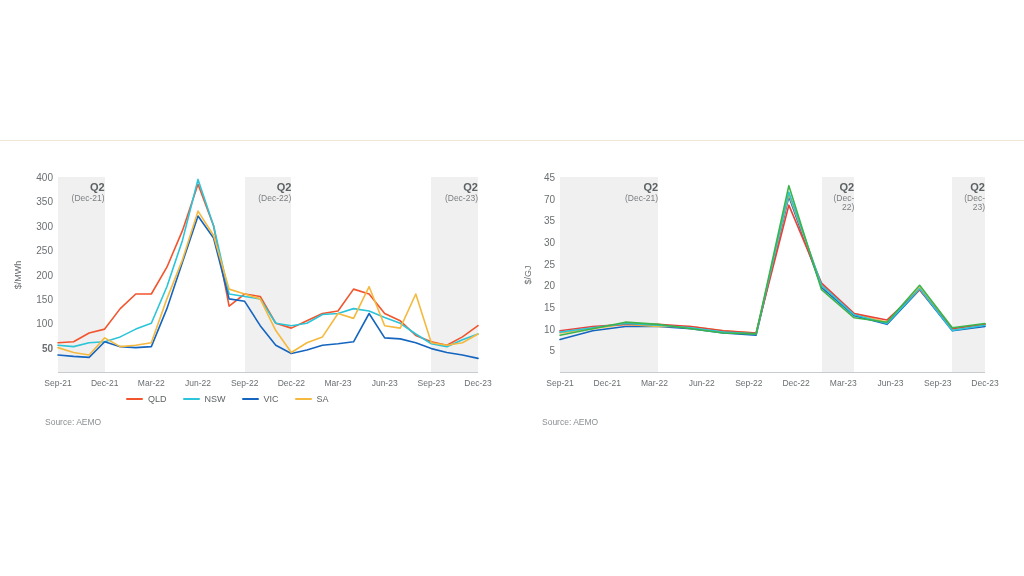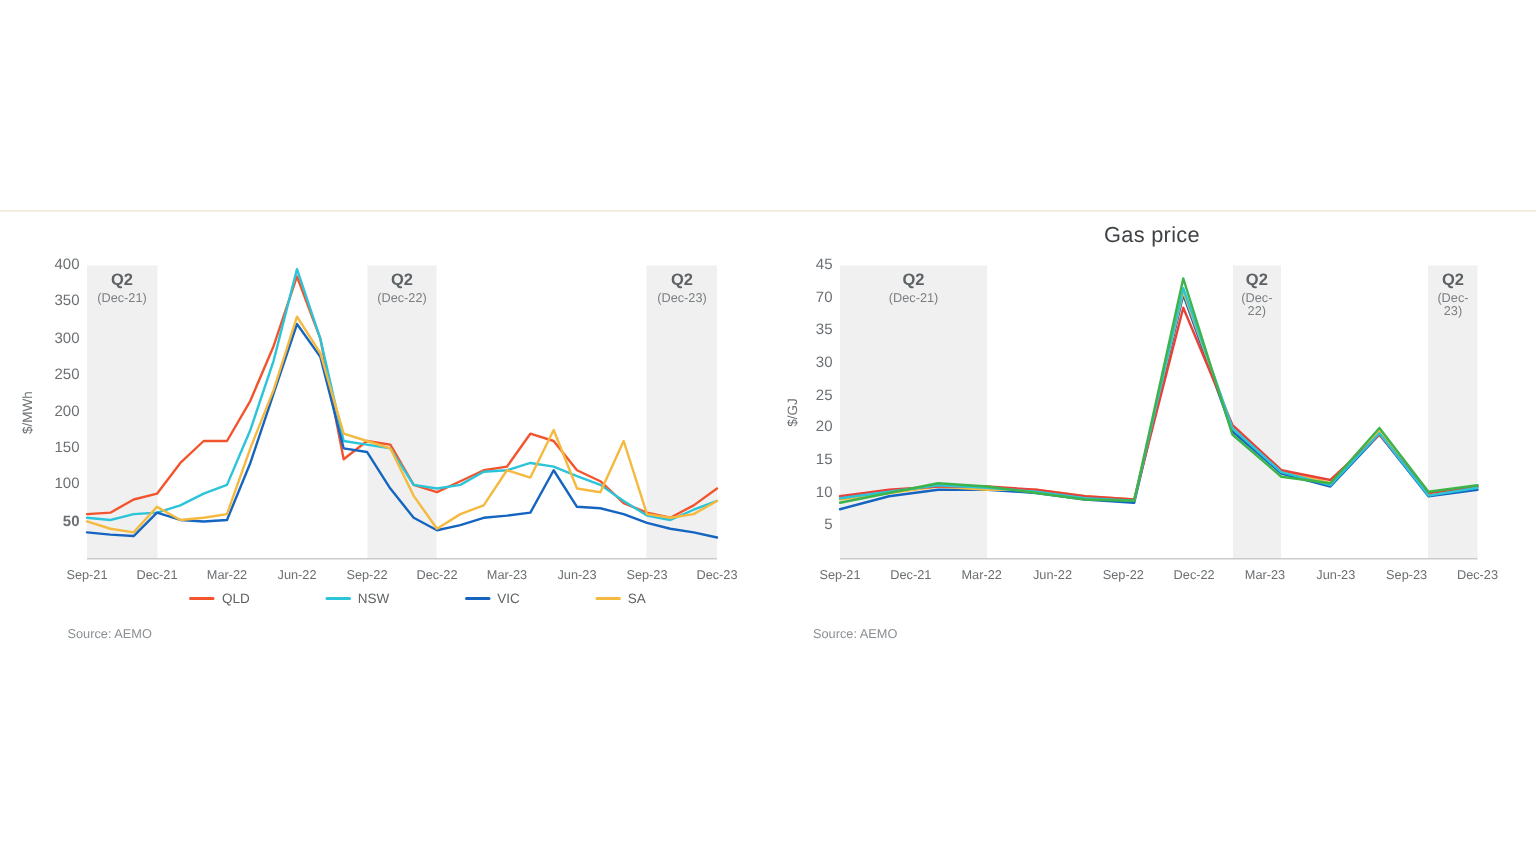--- a/index.html
+++ b/index.html
@@ -25,21 +25,21 @@
     font-size:14.5px;color:#3f4346;letter-spacing:.2px;
   }
   .plot{
     position:absolute;
   }
   .plot-inner{position:absolute;left:0;top:0;right:0;bottom:0;}
   .band{
     position:absolute;top:0;bottom:0;background:#f0f0f0;
   }
   .band-label{
-    position:absolute;text-align:center;color:#6e7275;
+    position:absolute;text-align:right;color:#6e7275;
     line-height:1.15;
   }
   .band-label .b1{font-size:11px;font-weight:bold;color:#5c6164;}
   .band-label .b2{font-size:8.5px;color:#7b7f82;}
   .axis-line{
     position:absolute;background:#c9ccce;height:1px;left:0;right:0;
   }
   .ytick{
     position:absolute;right:100%;margin-right:5px;
     font-size:10px;color:#6b6f72;transform:translateY(-50%);
@@ -48,21 +48,21 @@
   .ylabel{
     position:absolute;font-size:9px;color:#6b6f72;
     transform-origin:center center;
   }
   .xtick{
     position:absolute;top:100%;margin-top:6px;font-size:8.5px;color:#6b6f72;
     transform:translateX(-50%);white-space:nowrap;
   }
   .legend{
     position:absolute;display:flex;align-items:flex-start;
-    font-size:9px;color:#5f6365;gap:34px;
+    font-size:9px;color:#5f6365;
   }
   .legend-item{display:flex;align-items:center;margin-right:16px;}
   .legend-swatch{width:17px;height:2px;margin-right:5px;border-radius:1px;}
   .source{
     position:absolute;font-size:8.5px;color:#8b8f92;
   }
   svg{display:block;overflow:visible;}
   .serie{fill:none;stroke-width:1.6;stroke-linejoin:round;stroke-linecap:round;}
 </style>
 </head>
@@ -136,21 +136,20 @@
         <div class="legend-item">
           <span class="legend-swatch" style="background: rgb(244, 185, 62);"></span>
           <span>SA</span>
         </div>
       </div>
 
     <div class="source" style="left:45px;top:276px;">Source: AEMO</div>
   </div>
 
   <div class="panel">
-    <div class="panel-title">Gas price</div>
 
     <div class="plot" id="plot-gas" style="left:48px;top:36px;width:425px;height:195px;">
       <div class="plot-inner" id="inner-gas">
           <div class="band" style="left: 0px; width: 98.0769px;"></div>
           <div class="band-label" style="left: 0px; width: 98.0769px; top: 4px;">
             <div class="b1">Q2</div>
             <div class="b2">(Dec-21)</div>
           </div>
           <div class="band" style="left: 261.538px; width: 32.6923px;"></div>
           <div class="band-label" style="left: 261.538px; width: 32.6923px; top: 4px;">

